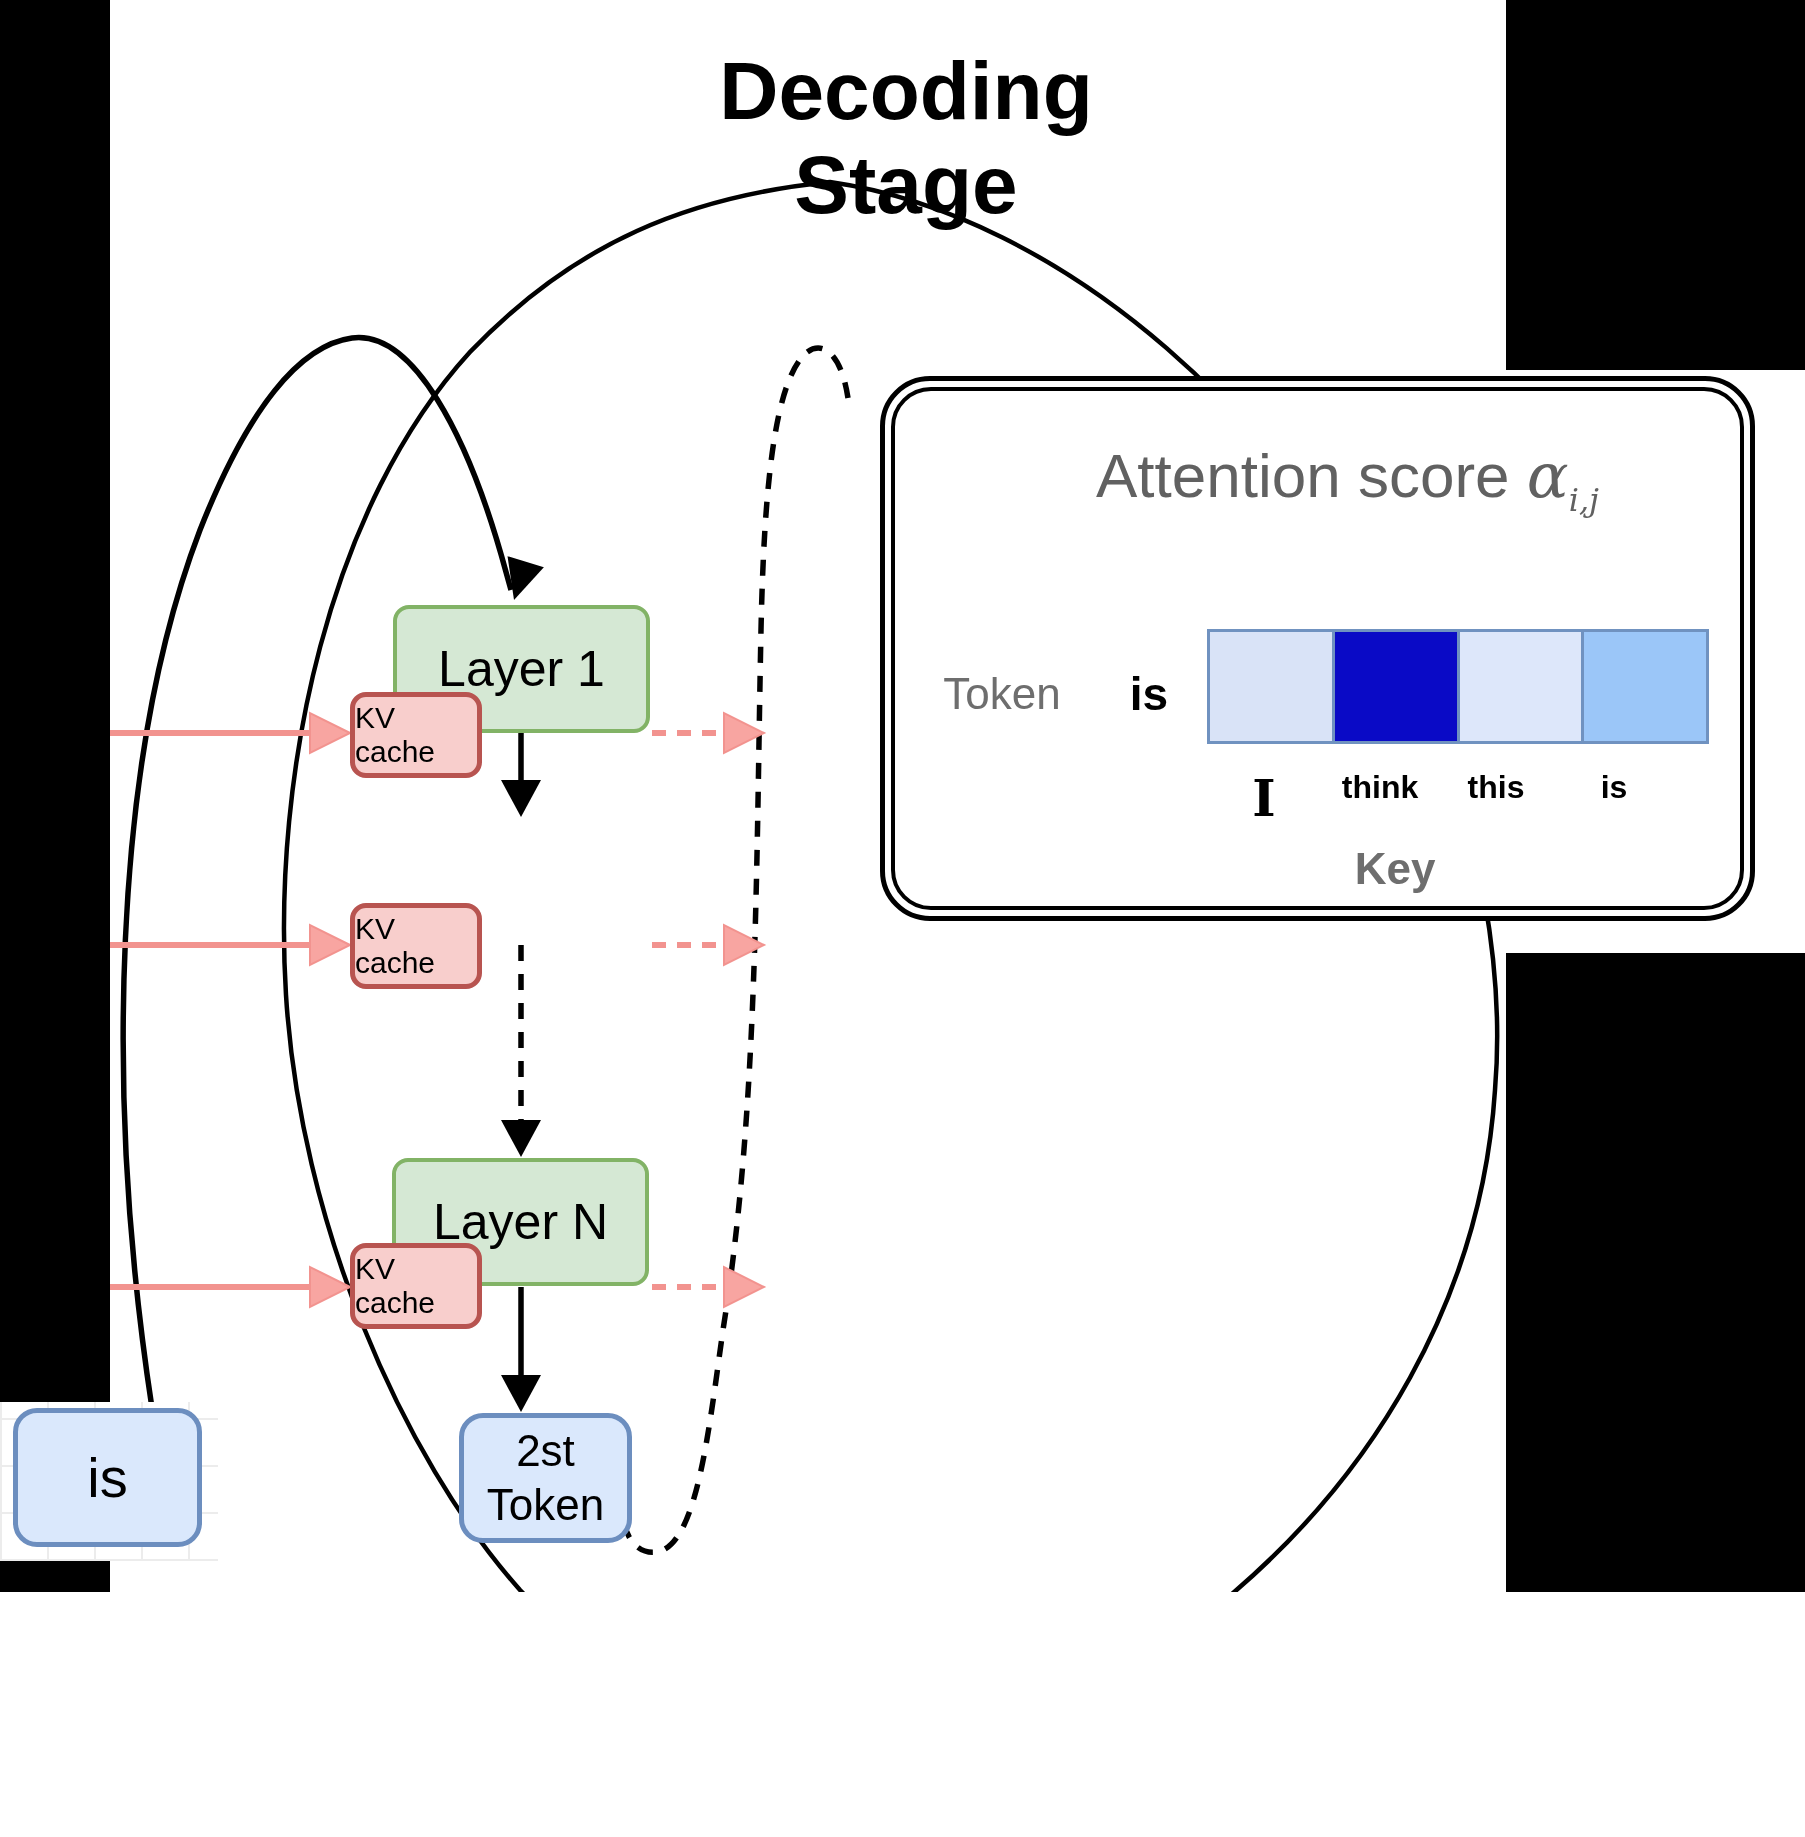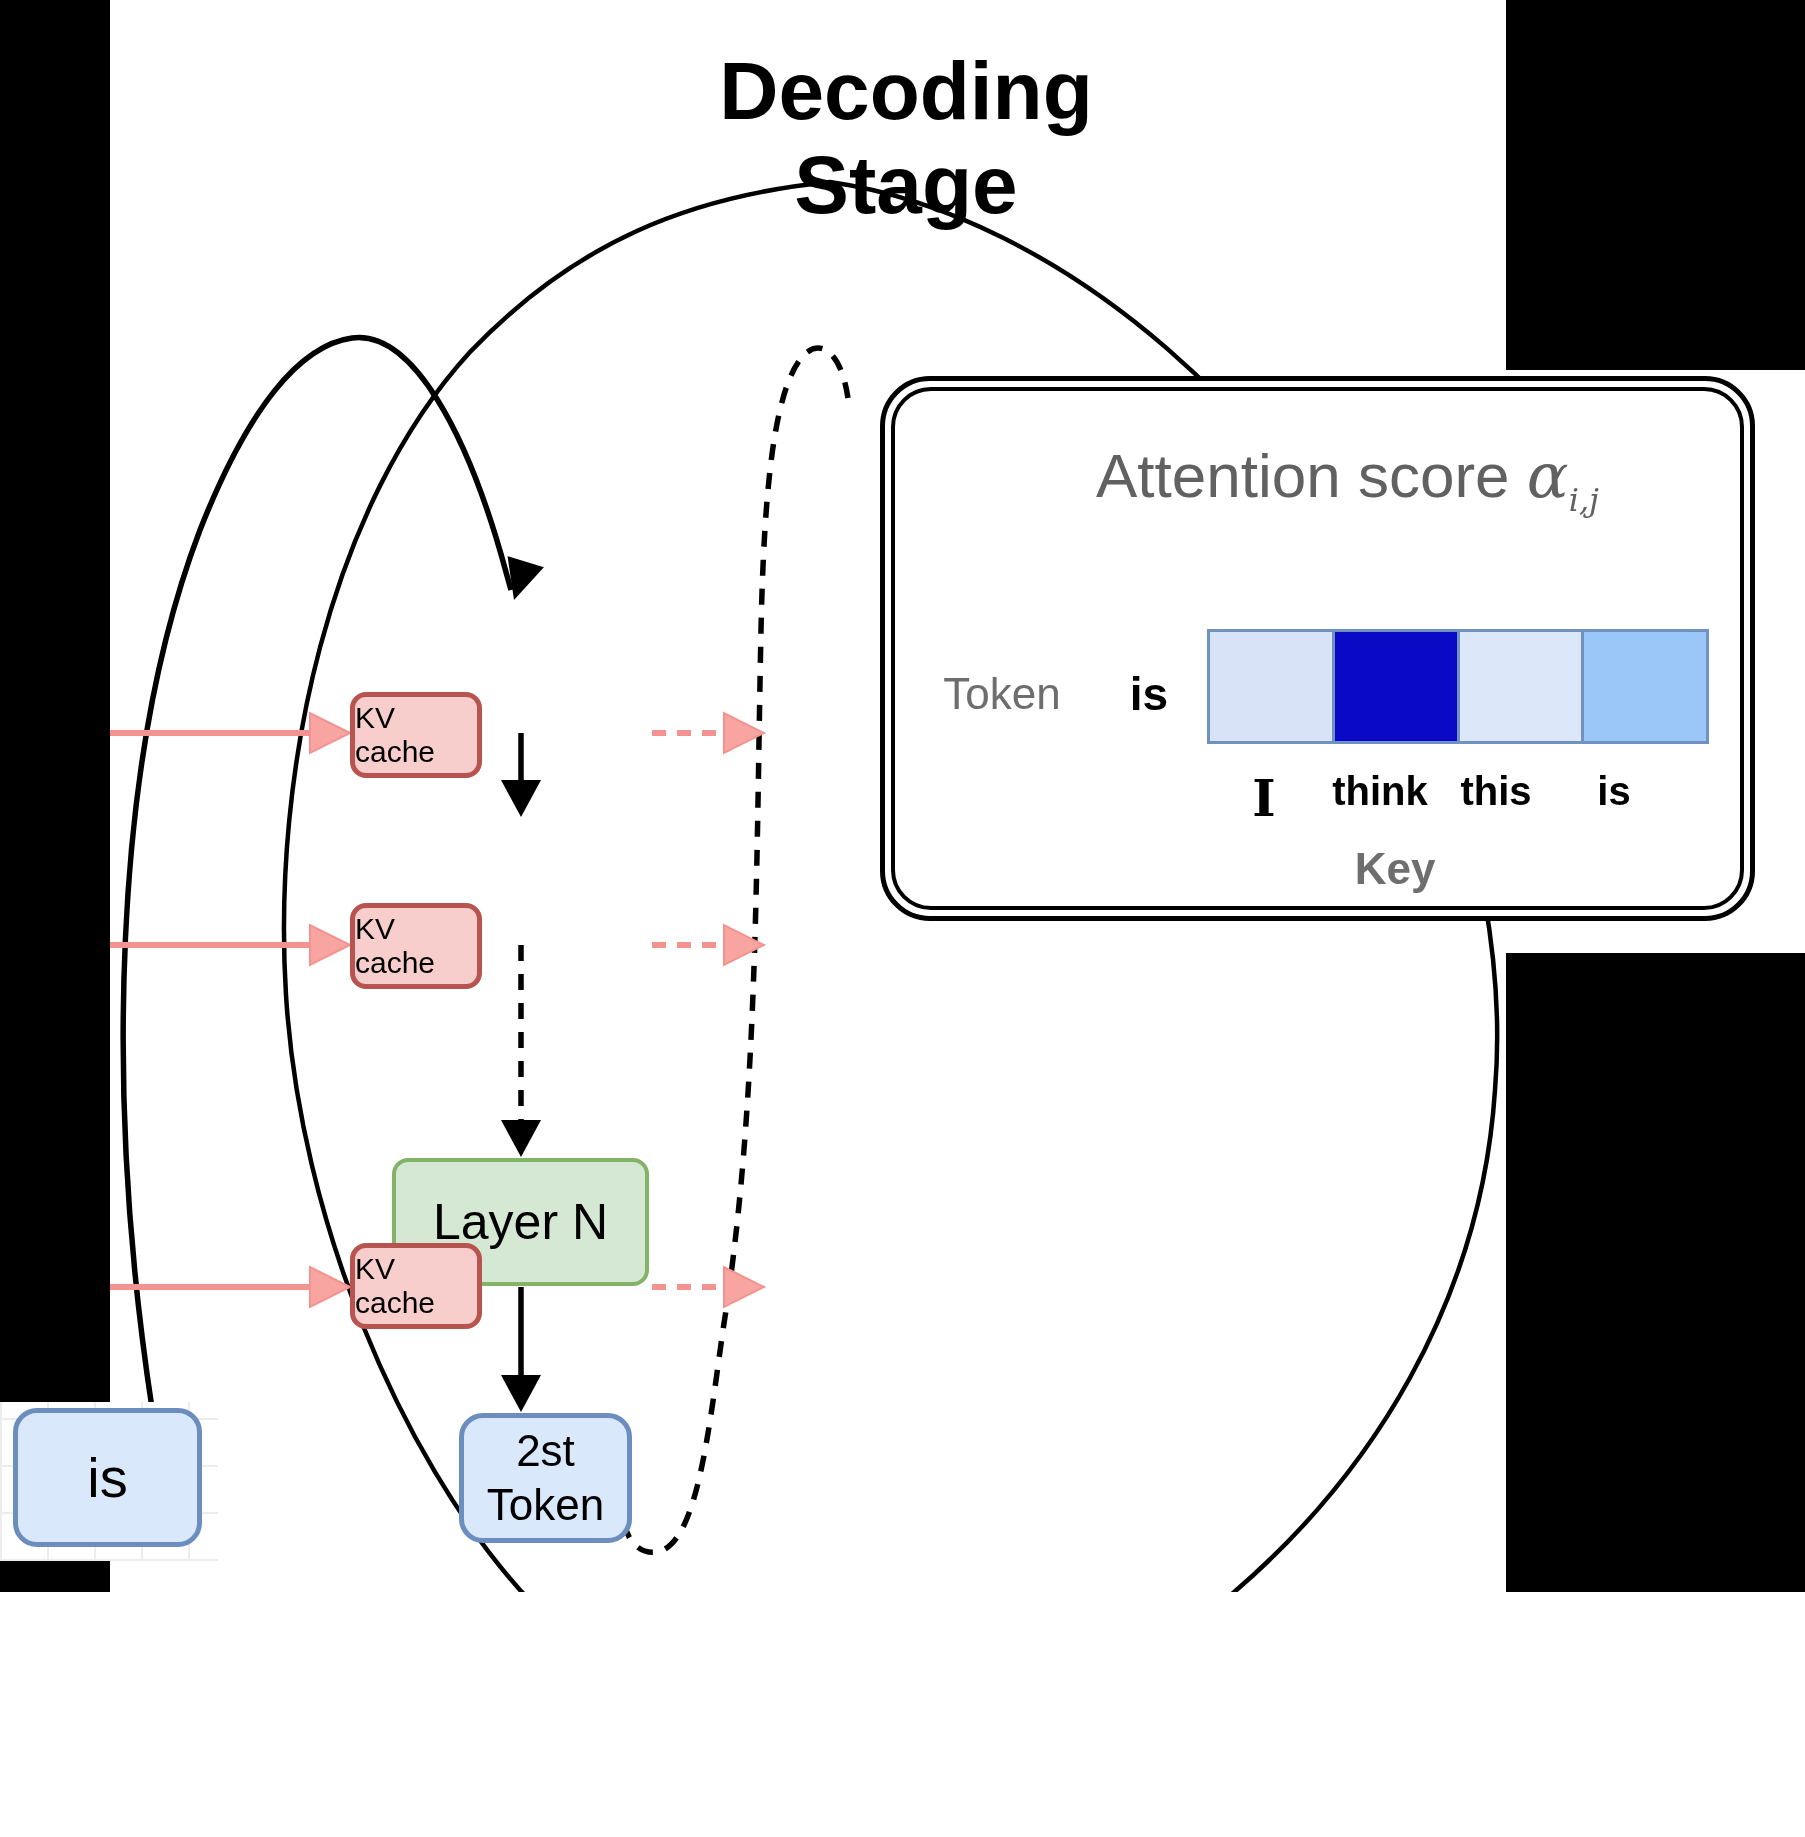--- a/index.html
+++ b/index.html
@@ -31,21 +31,21 @@
   #panel-title{position:absolute;left:0;top:58px;width:100%;text-align:center;transform:translateX(30px);
     font-size:62px;color:#616161;white-space:nowrap;}
   .alpha{font-family:"DejaVu Serif", serif;font-style:italic;}
   .alpha-sub{font-family:"DejaVu Serif", serif;font-style:italic;font-size:32px;vertical-align:-14px;}
   #query-label{position:absolute;left:117px;top:288px;transform:translateX(-50%);font-size:44px;color:#6e6e6e;}
   #query-token{position:absolute;left:264px;top:286px;transform:translateX(-50%);font-size:46px;font-weight:bold;color:#000;}
   #heatmap{position:absolute;left:322px;top:248px;width:502px;height:115px;border:3px solid #7092c0;
            box-sizing:border-box;display:flex;}
   .hm-cell{flex:1 1 0;height:100%;}
   .hm-cell + .hm-cell{border-left:3px solid #7092c0;}
-  .key-token{position:absolute;top:388px;transform:translateX(-50%);font-size:40px;font-weight:bold;color:#000;}
+  .key-token{position:absolute;top:388px;transform:translateX(-50%);font-size:32px;font-weight:bold;color:#000;}
   #key-token-0{left:379px;font-family:"DejaVu Serif", serif;font-weight:600;font-size:50px;}
   #key-token-1{left:495px;}
   #key-token-2{left:611px;}
   #key-token-3{left:729px;}
   #key-label{position:absolute;left:510px;top:463px;transform:translateX(-50%);font-size:44px;color:#6e6e6e;font-weight:bold;}
 </style>
 </head>
 <body>
 
 <div id="stage">
@@ -102,20 +102,23 @@
     </g>
     <g fill="#f8a5a1" stroke="#f2938f" stroke-width="2">
       <polygon points="764,733 724,713 724,753"></polygon>
       <polygon points="764,945 724,925 724,965"></polygon>
       <polygon points="764,1287 724,1267 724,1307"></polygon>
     </g>
   </svg>
 
   <div id="main-title">Decoding Stage</div>
 
+  <div class="box layer-box" style="left:393px;top:605px;">
+    <span>Layer 1</span>
+  </div>
   <div class="box layer-box" style="left:392px;top:1158px;">
     <span>Layer N</span>
   </div>
 
   <div class="box kv-box" style="left:350px;top:692px;">
     <span>KV cache</span>
   </div>
   <div class="box kv-box" style="left:350px;top:903px;">
     <span>KV cache</span>
   </div>

